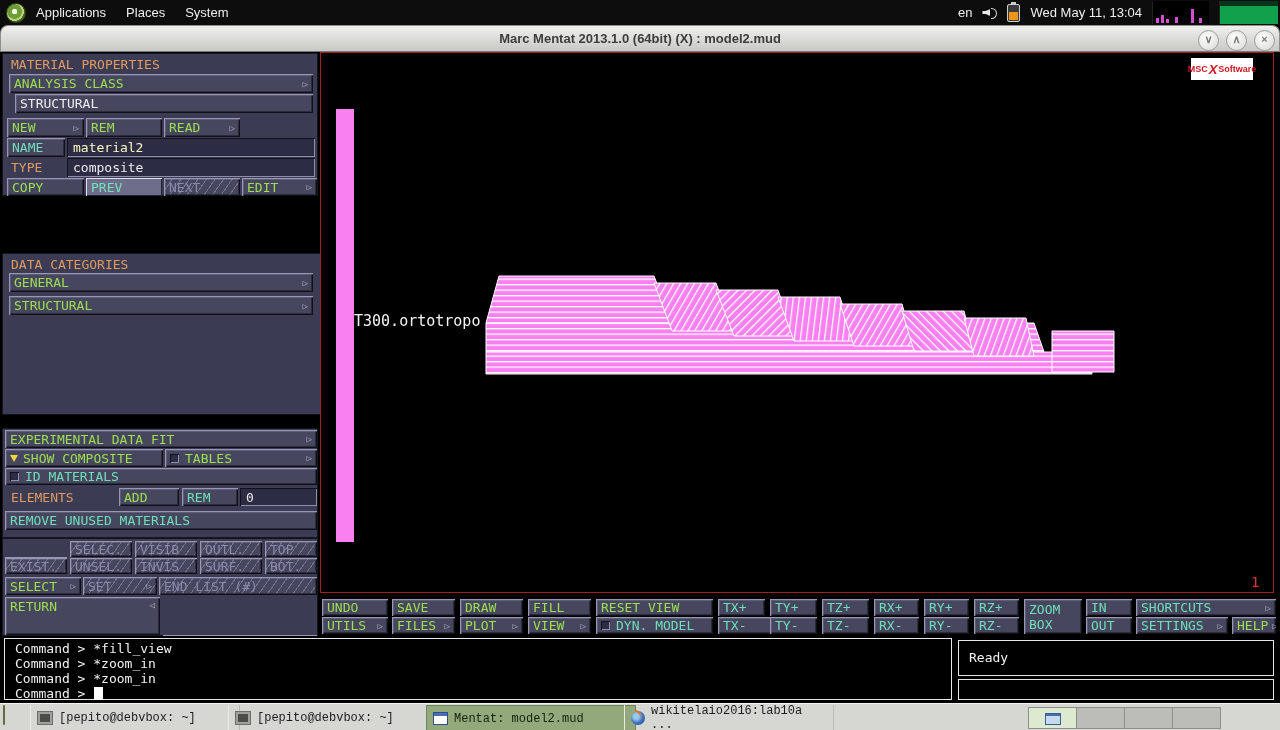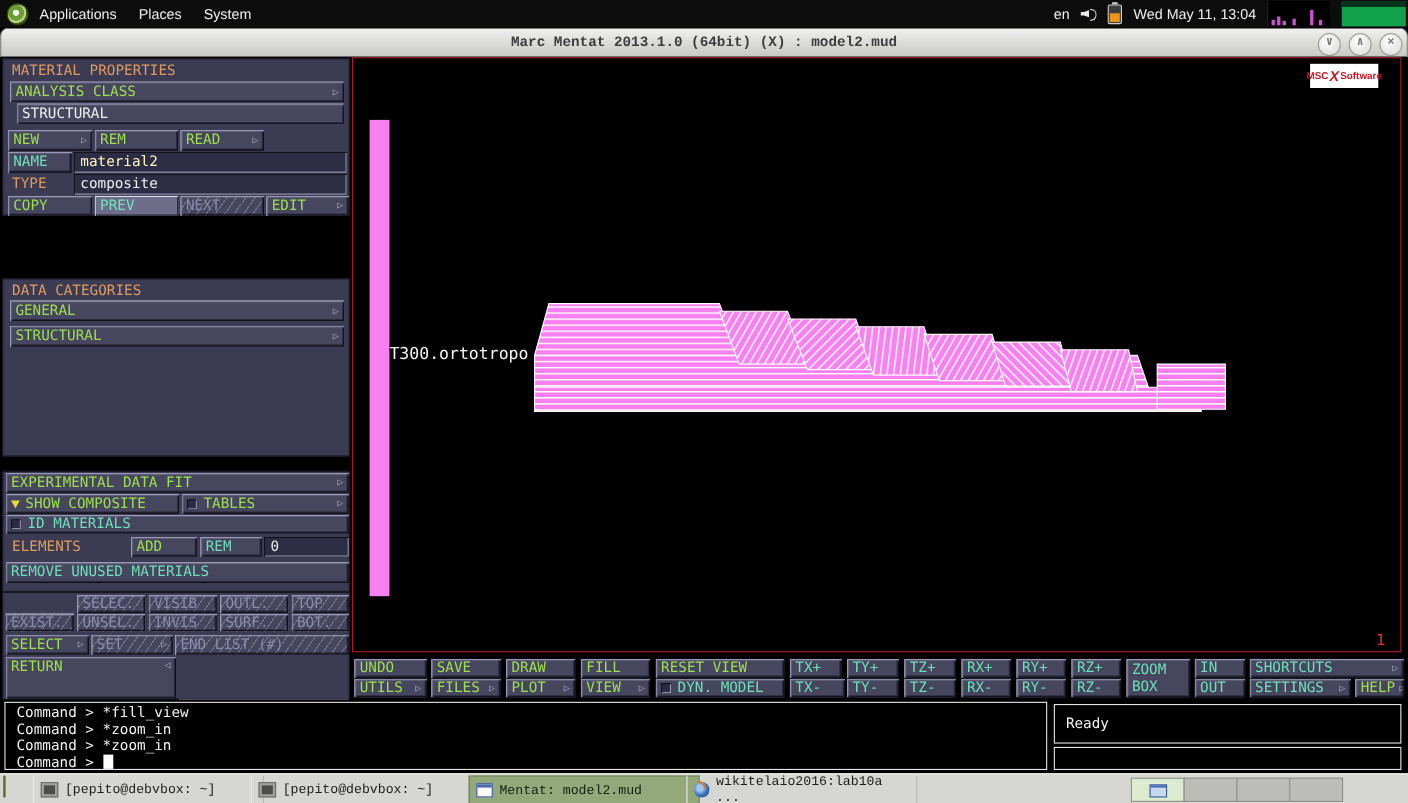--- a/index.html
+++ b/index.html
@@ -26,21 +26,21 @@
   .batt::after{content:"";position:absolute;left:1px;right:1px;bottom:1px;height:8px;background:#ec9517;}
   .applet1{width:56px;height:23px;background:#000;position:relative;overflow:hidden;border-left:1px solid #222;}
   .applet1 i{position:absolute;bottom:1px;background:#d24fd2;width:3px;}
   .applet2{width:58px;height:23px;background:linear-gradient(to bottom,#06351c 0 22%,#11a04c 22% 100%);border-left:1px solid #222;}
 
   
   #titlebar{left:0;top:25px;width:1280px;height:27px;border-radius:8px 8px 0 0;
             background:linear-gradient(#f0f0ee,#cécécá);
             background:linear-gradient(#f0f0ee,#c8c8c4);
             border:1px solid #8f8f8b;border-bottom:1px solid #77777a;
-            font-family:Liberation Mono, monospace;display:flex;align-items:center;justify-content:center;}
+            font-family:Liberation Sans, sans-serif;display:flex;align-items:center;justify-content:center;}
   #wtitle{font-size:13px;font-weight:bold;color:#3d3d3d;}
   .winbtn{position:absolute;top:4px;width:19px;height:19px;border-radius:50%;
           background:radial-gradient(circle at 40% 35%,#fdfdfd,#d9d9d5);border:1px solid #9a9a96;
           color:#7a7a76;font-size:11px;line-height:17px;text-align:center;font-weight:bold;}
 
   
   .panel{background:#3b3b53;border:1px solid #15151f;}
   .ptitle{color:#e09a60;font-size:13px;white-space:nowrap;}
   .btn{background:#46465f;display:flex;align-items:center;padding:0 5px;font-size:13px;white-space:nowrap;
        box-shadow:inset 1px 1px 0 #9898b4, inset 2px 2px 0 rgba(152,152,180,.30), inset -1px -1px 0 #10101a, inset -2px -2px 0 rgba(16,16,26,.5);
@@ -177,21 +177,21 @@
     </div>
     <div class="abs btn disabled" style="left:161px;top:124px;width:76px;height:18px;">
       <span>NEXT</span>
     </div>
     <div class="abs btn" style="left:239px;top:124px;width:75px;height:18px;">
       <span>EDIT</span>
         <span class="arrow">▷</span>
     </div>
   </div>
 
-  <div class="abs panel" style="left:2px;top:253px;width:316px;height:162px;">
+  <div class="abs panel" style="left:2px;top:253px;width:351px;height:162px;">
     <div class="abs ptitle" style="left:8px;top:3px;">DATA CATEGORIES</div>
     <div class="abs btn" style="left:6px;top:19px;width:304px;height:19px;">
       <span>GENERAL</span>
         <span class="arrow">▷</span>
     </div>
     <div class="abs btn" style="left:6px;top:42px;width:304px;height:19px;">
       <span>STRUCTURAL</span>
         <span class="arrow">▷</span>
     </div>
   </div>
@@ -398,21 +398,21 @@
         <span class="arrow">▷</span>
       </div>
     <div class="abs btn" style="left:208px;top:20px;width:63px;height:17px;">
         <span>VIEW</span>
         <span class="arrow">▷</span>
       </div>
     <div class="abs btn teal" style="left:276px;top:20px;width:117px;height:17px;">
       <span class="chk"></span>
         <span>DYN. MODEL</span>
     </div>
-    <div class="abs btn teal" style="left:398px;top:20px;width:50px;height:17px;">
+    <div class="abs btn teal" style="left:398px;top:20px;width:68px;height:17px;">
         <span>TX-</span>
       </div>
     <div class="abs btn teal" style="left:450px;top:20px;width:47px;height:17px;">
         <span>TY-</span>
       </div>
     <div class="abs btn teal" style="left:502px;top:20px;width:47px;height:17px;">
         <span>TZ-</span>
       </div>
     <div class="abs btn teal" style="left:554px;top:20px;width:45px;height:17px;">
         <span>RX-</span>

